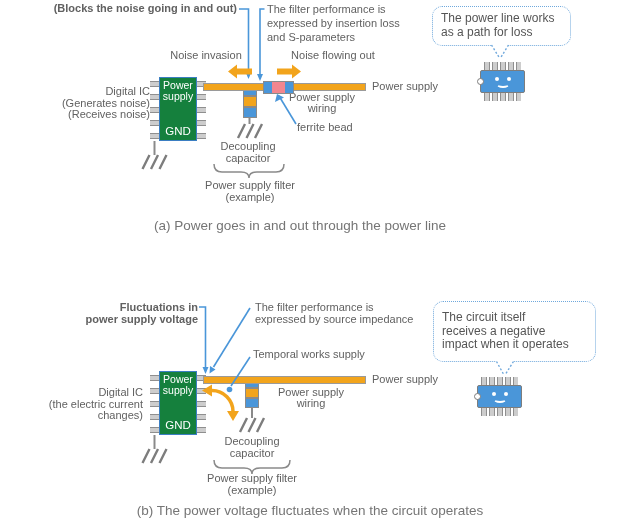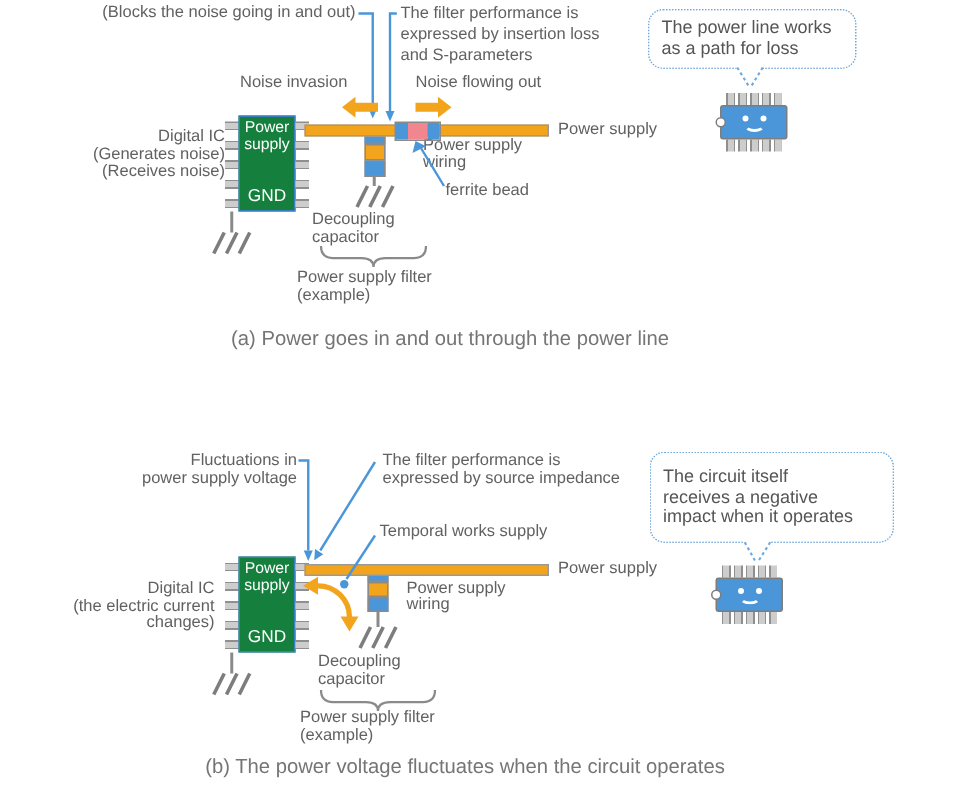--- a/index.html
+++ b/index.html
@@ -3,22 +3,22 @@
 <meta charset="utf-8">
 <style>
   * { margin:0; padding:0; box-sizing:border-box; }
   body { font-family:"Liberation Sans", sans-serif; background:#fff; }
   .canvas { position:relative; width:640px; height:524px; background:#fff; overflow:hidden; }
   .abs { position:absolute; }
   .pre { white-space:pre-line; }
   .note { font-size:11px; line-height:13px; color:#616161; }
   .note-t { font-size:11px; line-height:12px; color:#616161; }
   .ic-note { font-size:11px; line-height:11.5px; color:#616161; text-align:right; }
-  .center { text-align:left; }
-  .right { text-align:right; }
+  .center { text-align:center; }
+  .right { text-align:right;font-weight:bold; }
   .small-lbl { font-size:11px; line-height:11.5px; color:#616161; }
   .caption { font-size:13.5px; color:#757575; text-align:center; }
 
   
   .pline { height:8px; background:#f2a41c; border:1px solid #9a9a9a; z-index:2; }
   .pline-lbl { font-size:11px; color:#616161; }
 
   
   .ic { width:56px; height:64px; z-index:2; }
   .ic .body { position:absolute; left:9px; top:0; width:38px; height:64px; background:#15803d;

